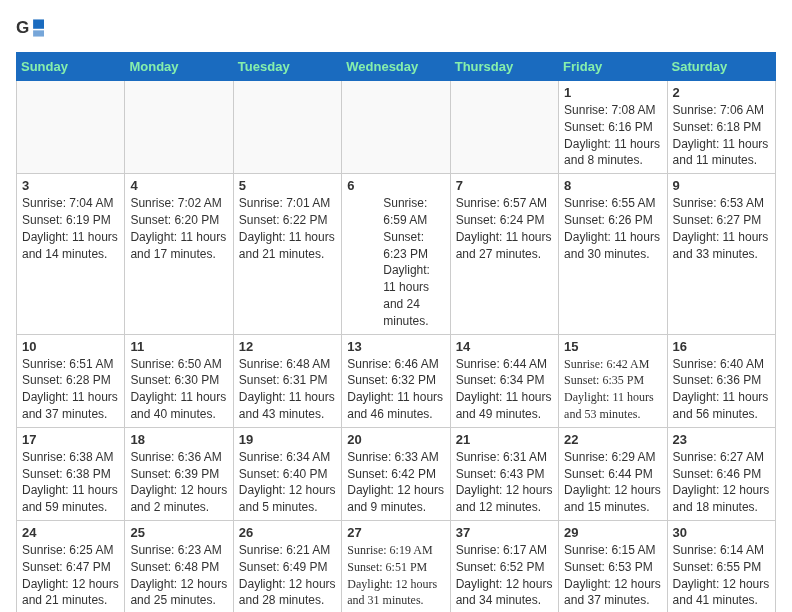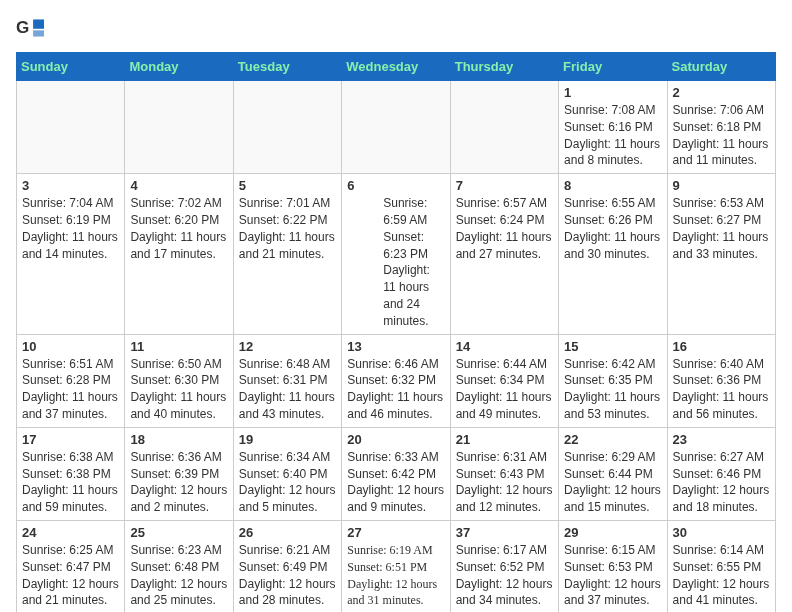--- a/index.html
+++ b/index.html
@@ -223,21 +223,21 @@
         </td>
         <td>
           <span class="day-number">14</span>
           <div class="day-info" style="white-space: pre-line;">Sunrise: 6:44 AM
 Sunset: 6:34 PM
 Daylight: 11 hours
 and 49 minutes.</div>
         </td>
         <td>
           <span class="day-number">15</span>
-          <div class="day-info" style="white-space: pre-line;">Sunrise: 6:42 AM
+          <div class="day-info" style="white-space: pre-line; font-family: Liberation Serif, serif;">Sunrise: 6:42 AM
 Sunset: 6:35 PM
 Daylight: 11 hours
 and 53 minutes.</div>
         </td>
         <td>
           <span class="day-number">16</span>
           <div class="day-info" style="white-space: pre-line;">Sunrise: 6:40 AM
 Sunset: 6:36 PM
 Daylight: 11 hours
 and 56 minutes.</div>

